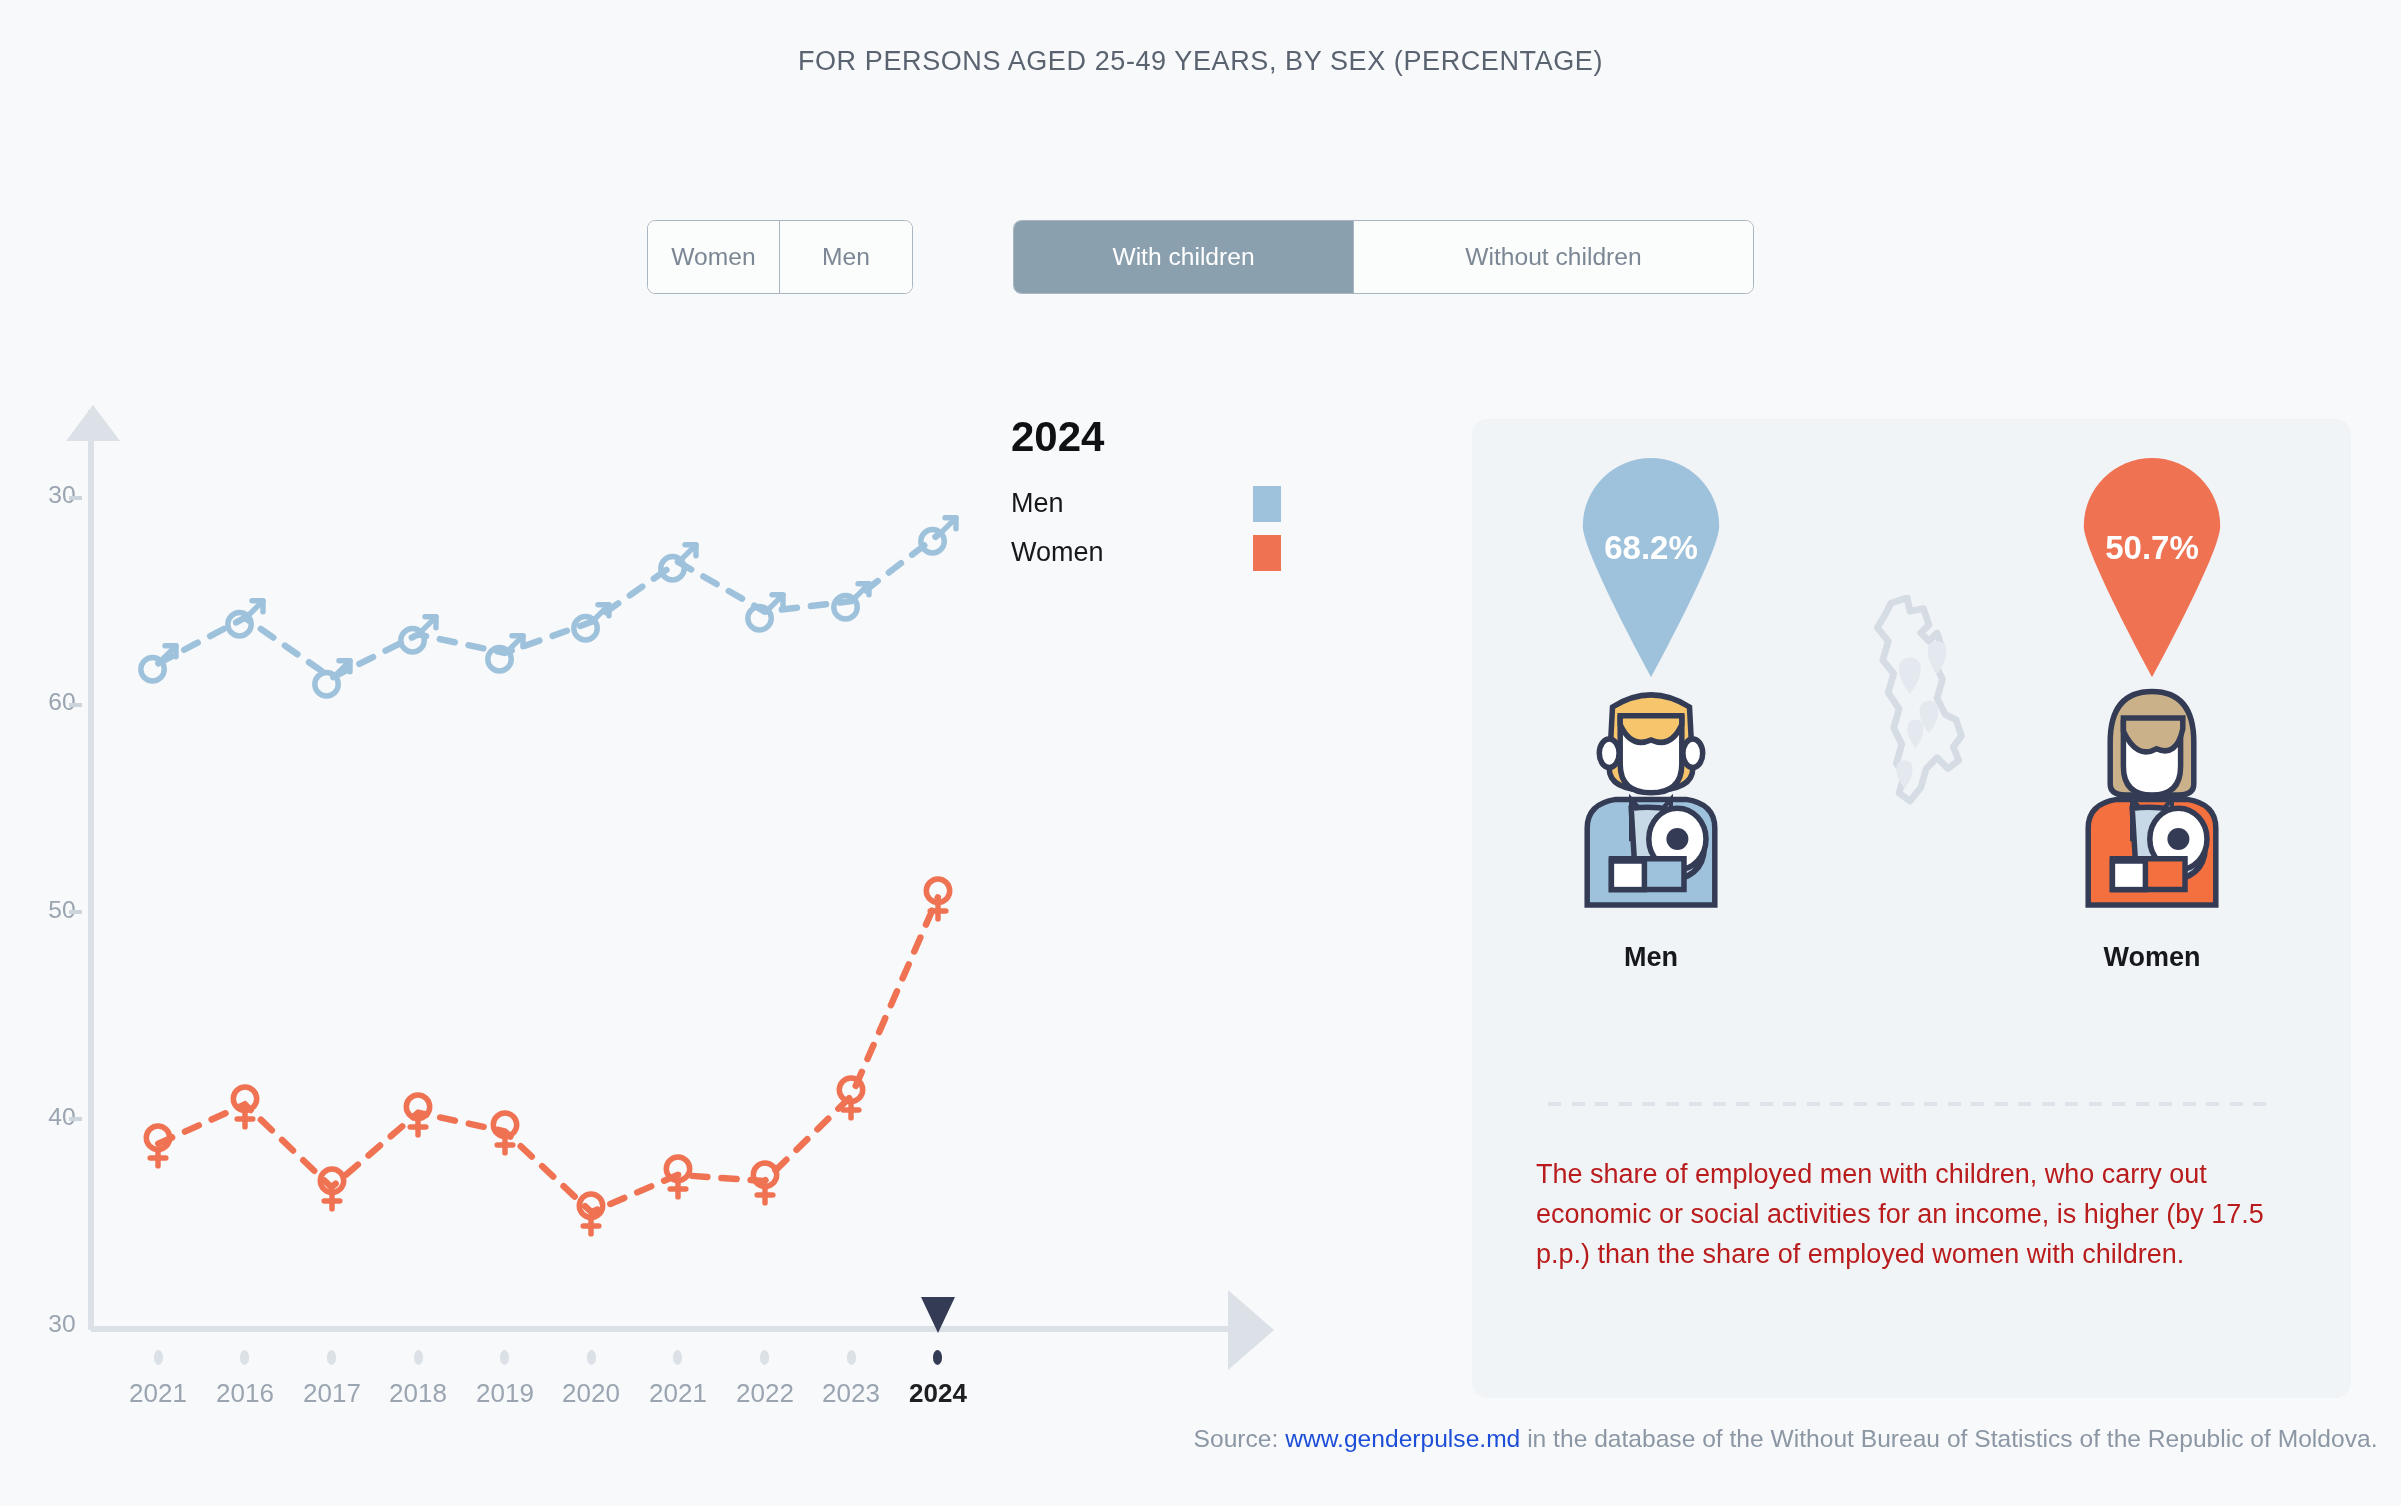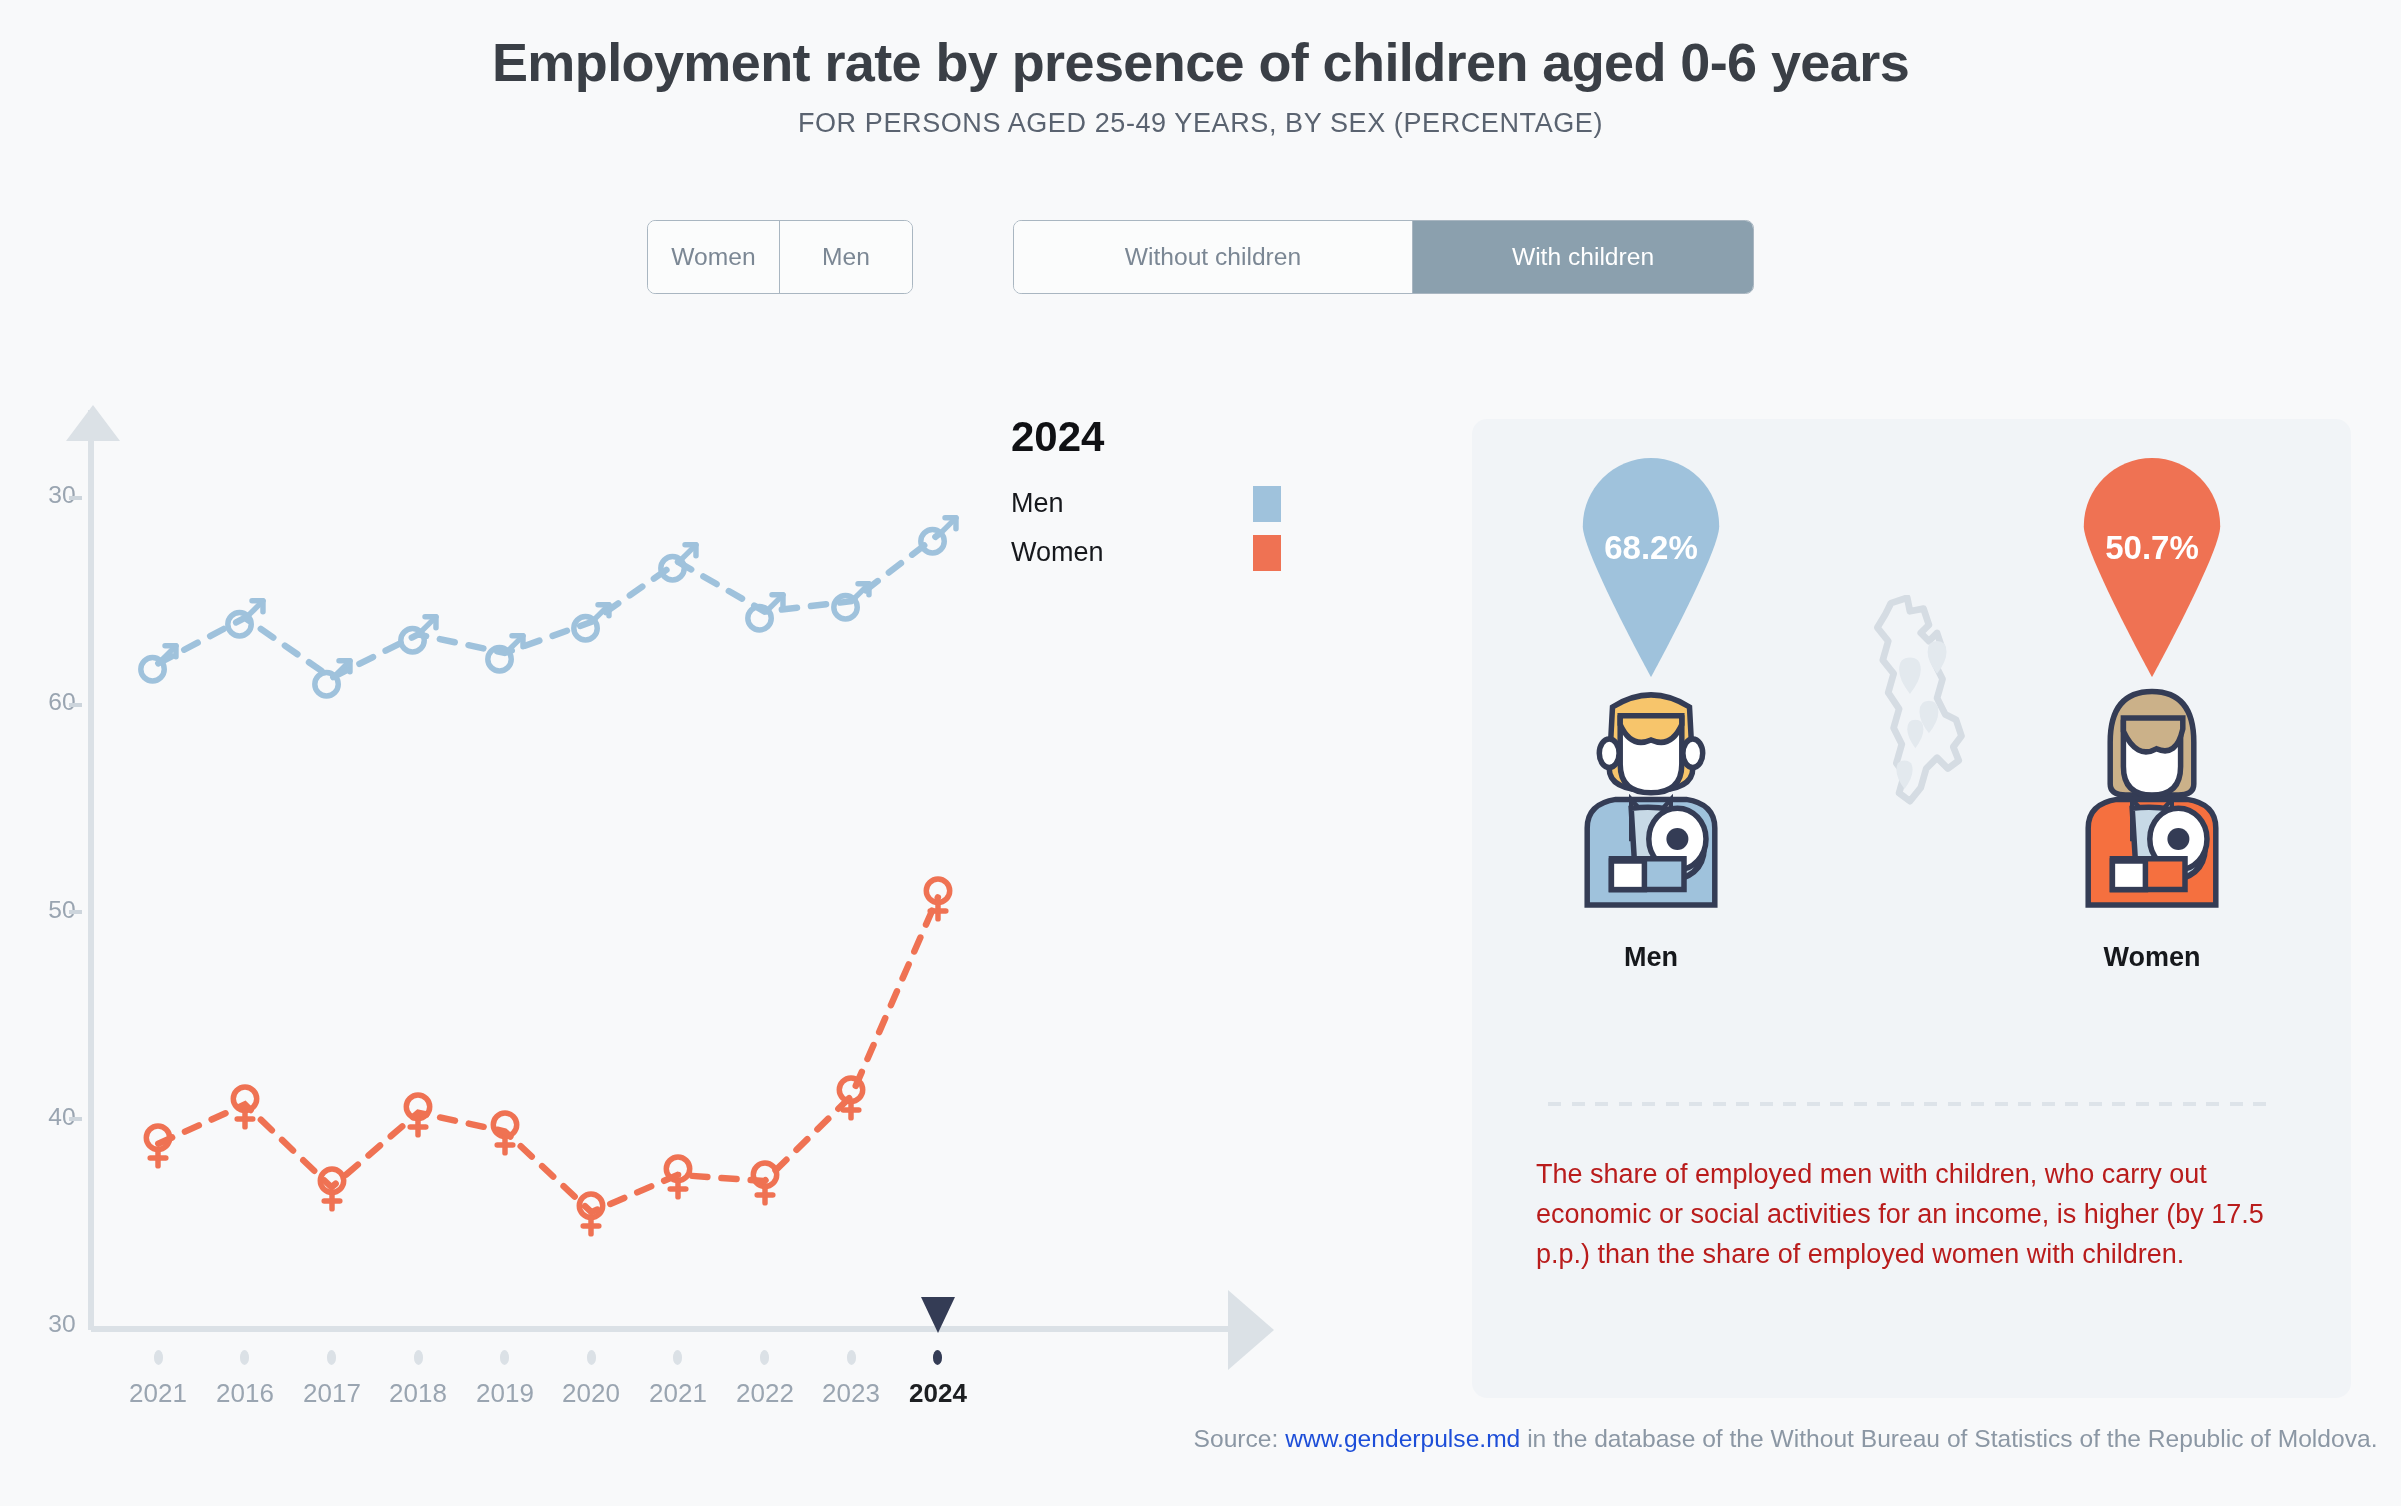--- a/index.html
+++ b/index.html
@@ -110,32 +110,31 @@
   #footer{
     position:absolute;right:23.5px;top:1425px;
     font-size:24.6px;color:#8b97a4;text-align:right;white-space:nowrap;
   }
   #source-link{color:#1d4ed8;text-decoration:none;}
 </style>
 </head>
 <body>
 
 <div id="header">
-  <h1 id="chart-title">Employment rate by presence of children aged 0-6 years</h1>
   <div id="chart-subtitle">FOR PERSONS AGED 25-49 YEARS, BY SEX (PERCENTAGE)</div>
 </div>
 
 <div id="toggle-row">
   <div class="seg-group" id="seg-sex">
     <div class="seg">Women</div>
     <div class="seg">Men</div>
   </div>
   <div class="seg-group" id="seg-children">
+    <div class="seg active">With children</div>
     <div class="seg">Without children</div>
-    <div class="seg active">With children</div>
   </div>
 </div>
 
 <div id="chart-panel"></div>
 
 <div id="y-arrow"></div>
 <div class="axis-line" id="y-axis"></div>
 <div class="axis-line" id="x-axis"></div>
 <div id="x-arrow"></div>
 

